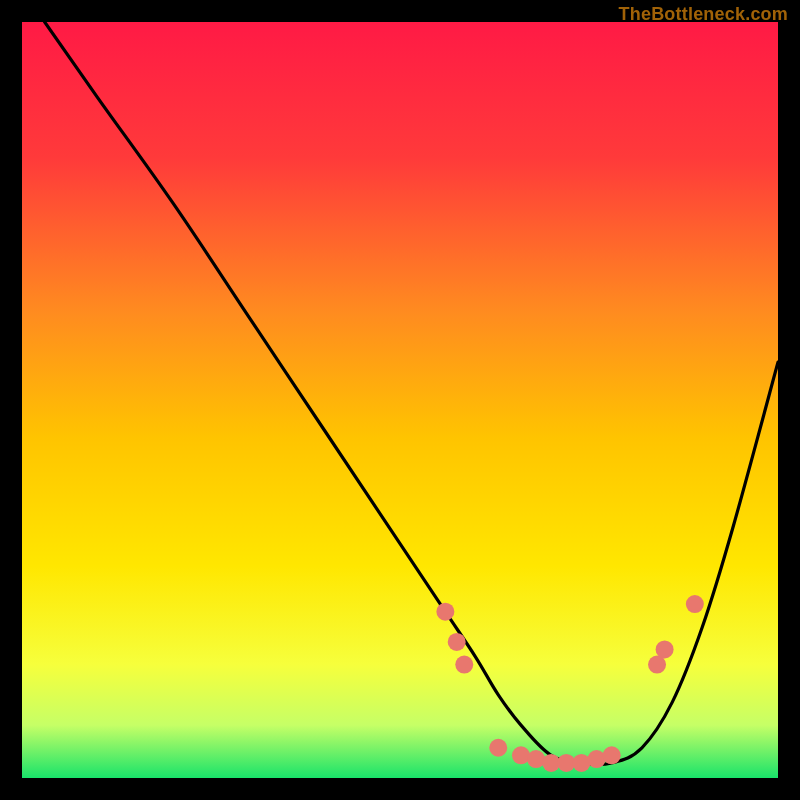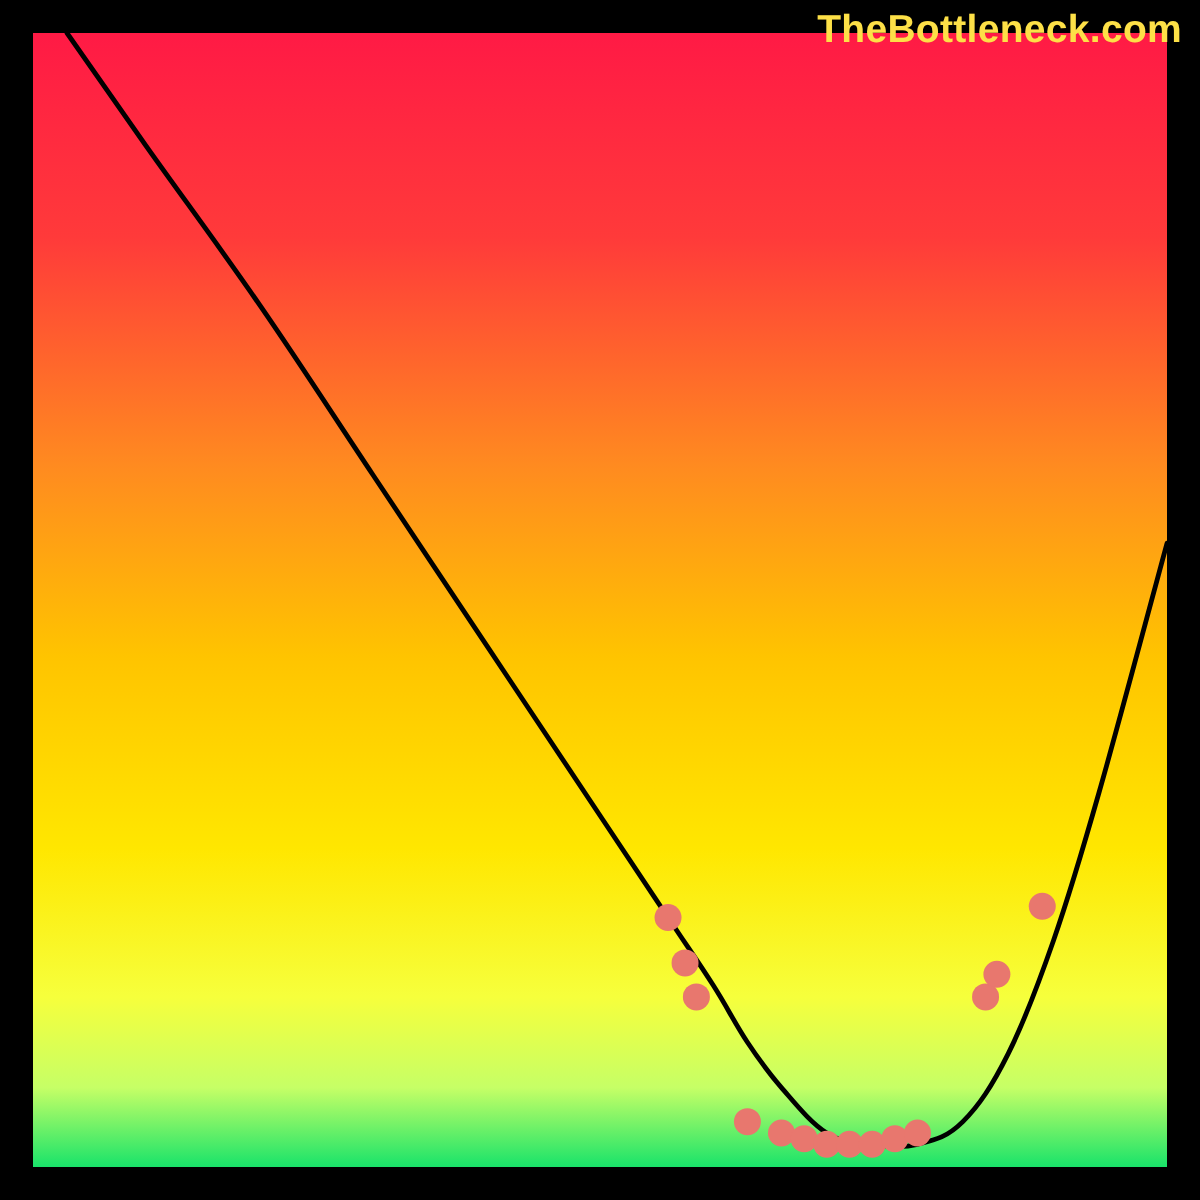--- a/index.html
+++ b/index.html
@@ -22,23 +22,23 @@
     position: absolute;
     left: 0;
     top: 0;
     width: 756px;
     height: 756px;
   }
   .watermark {
     position: absolute;
     top: 4px;
     right: 12px;
-    font-size: 26px;
+    font-size: 18px;
     font-weight: 600;
-    color: #fde047;
+    color: #a16207;
     letter-spacing: 0.2px;
   }
   svg { display: block; }
 </style>
 </head>
 <body>
 
 <div class="frame">
   <svg class="plot-area" viewBox="0 0 756 756">
     <defs>

